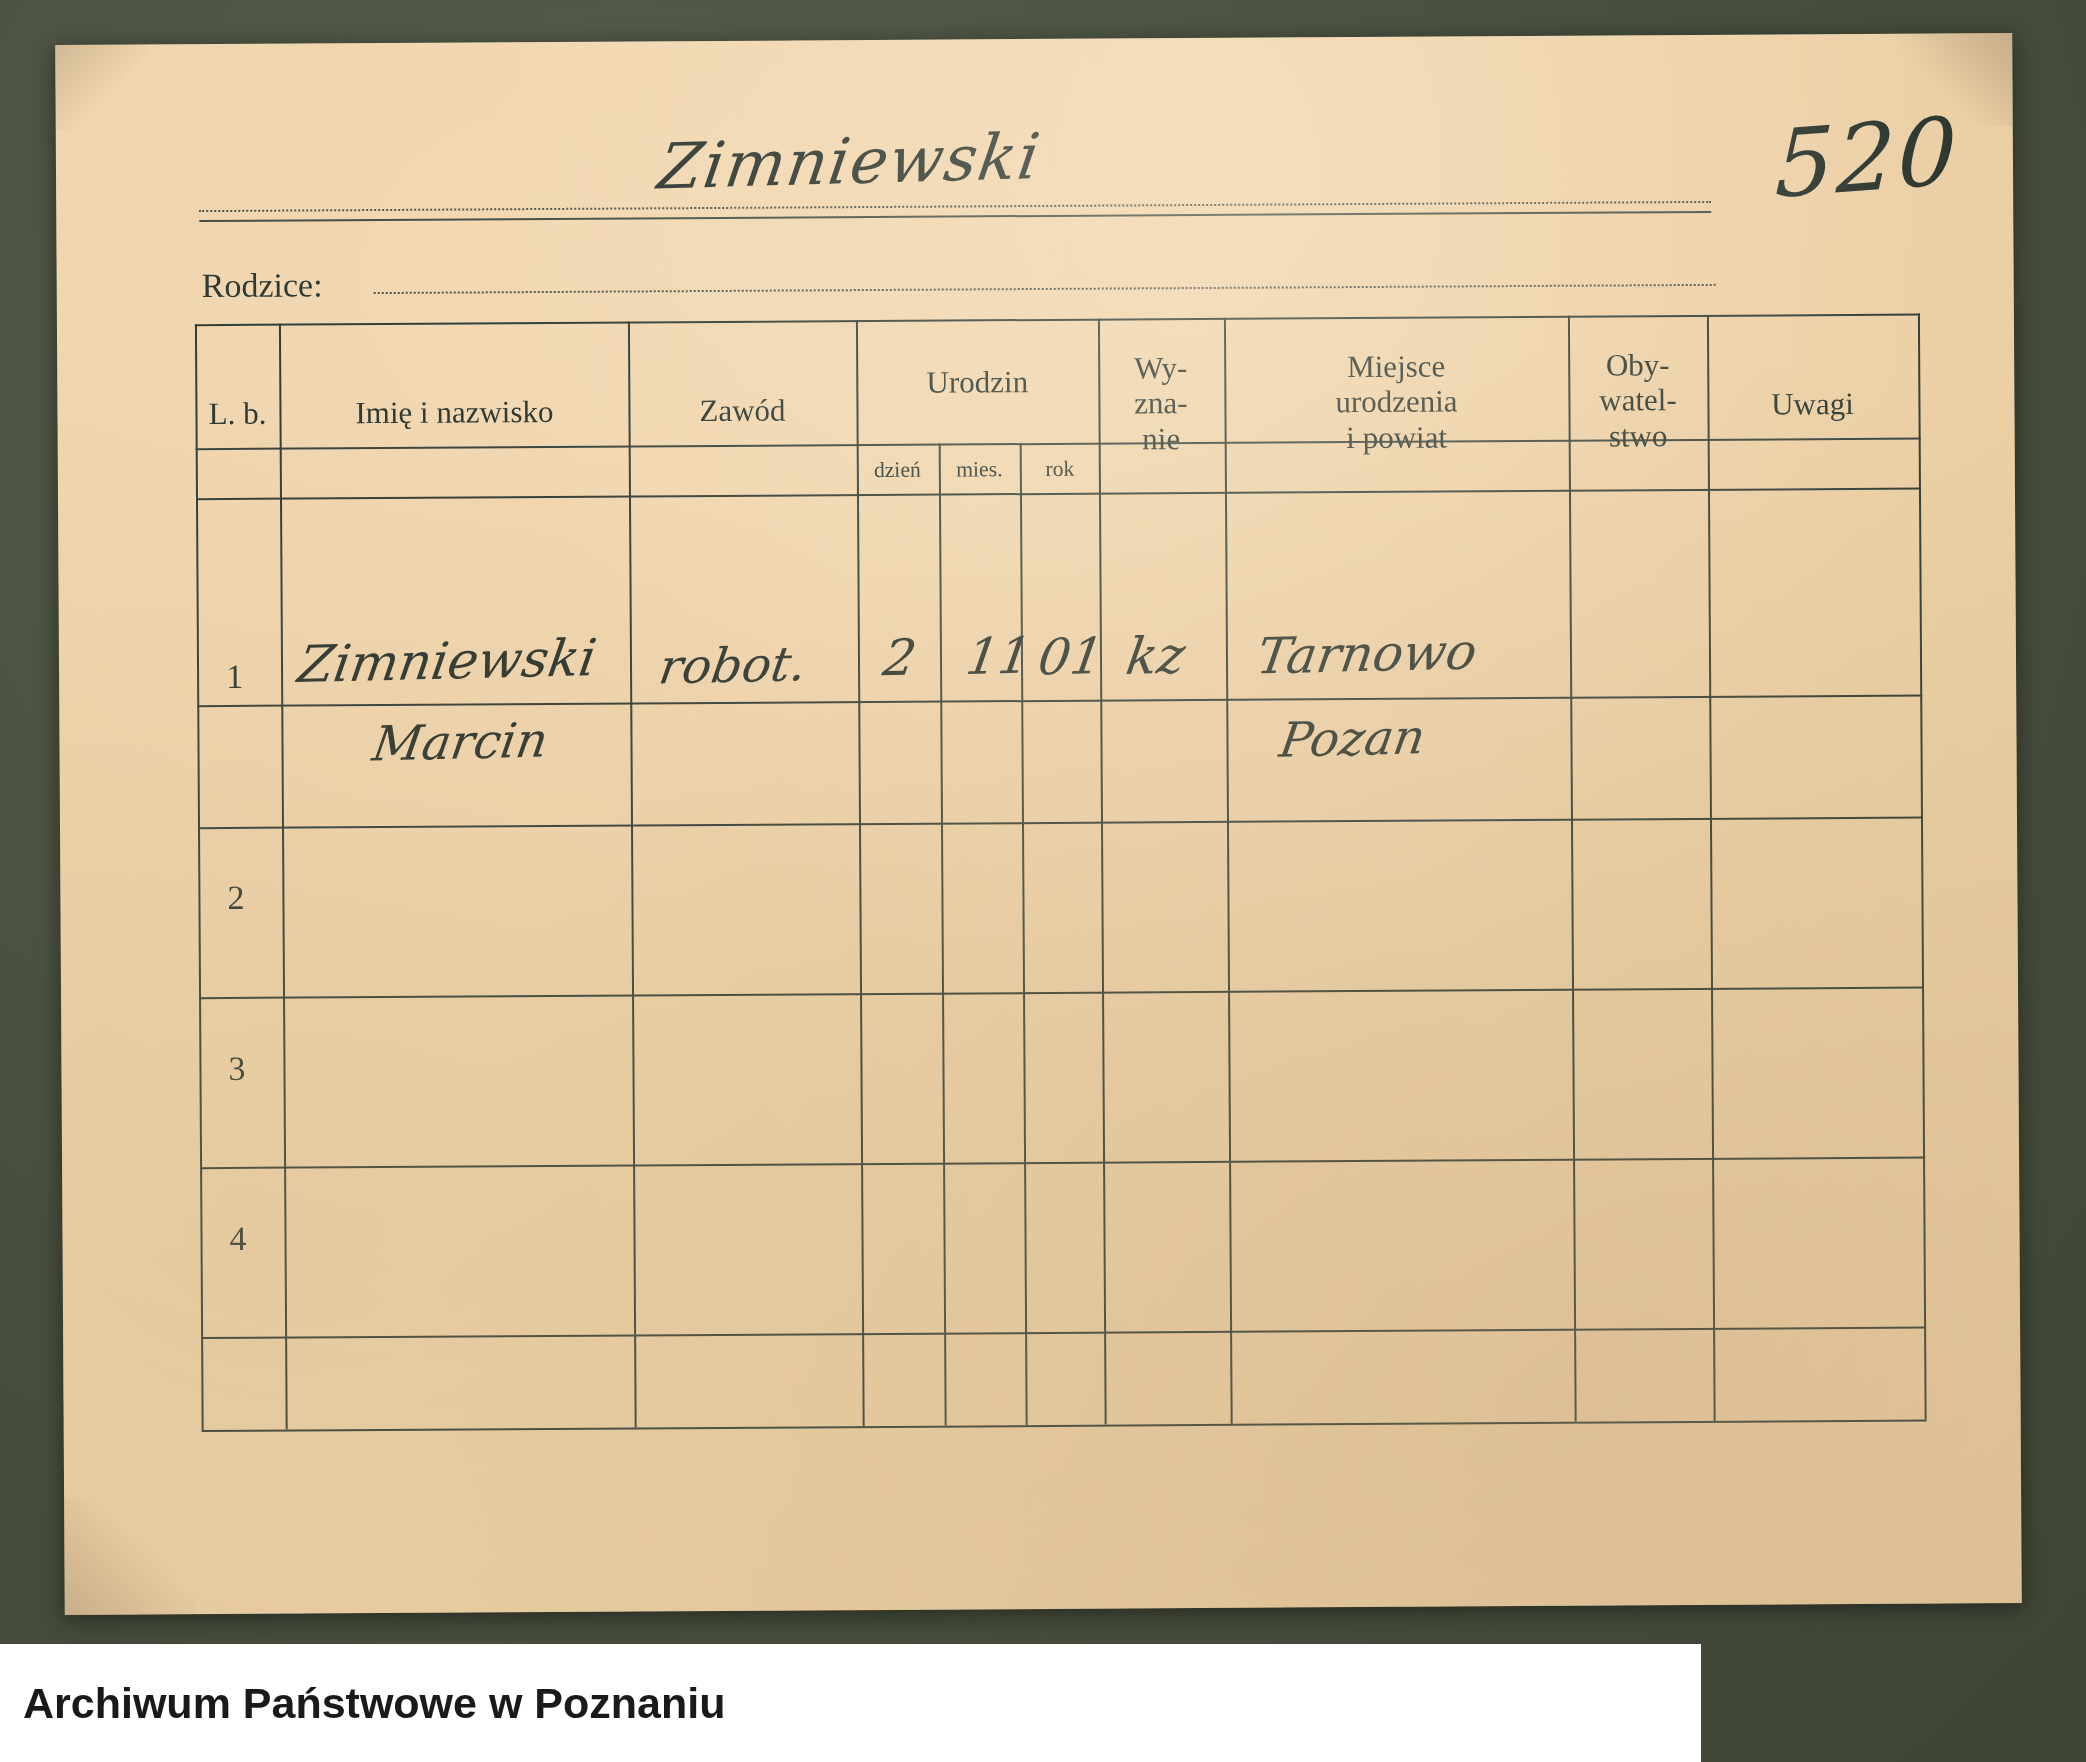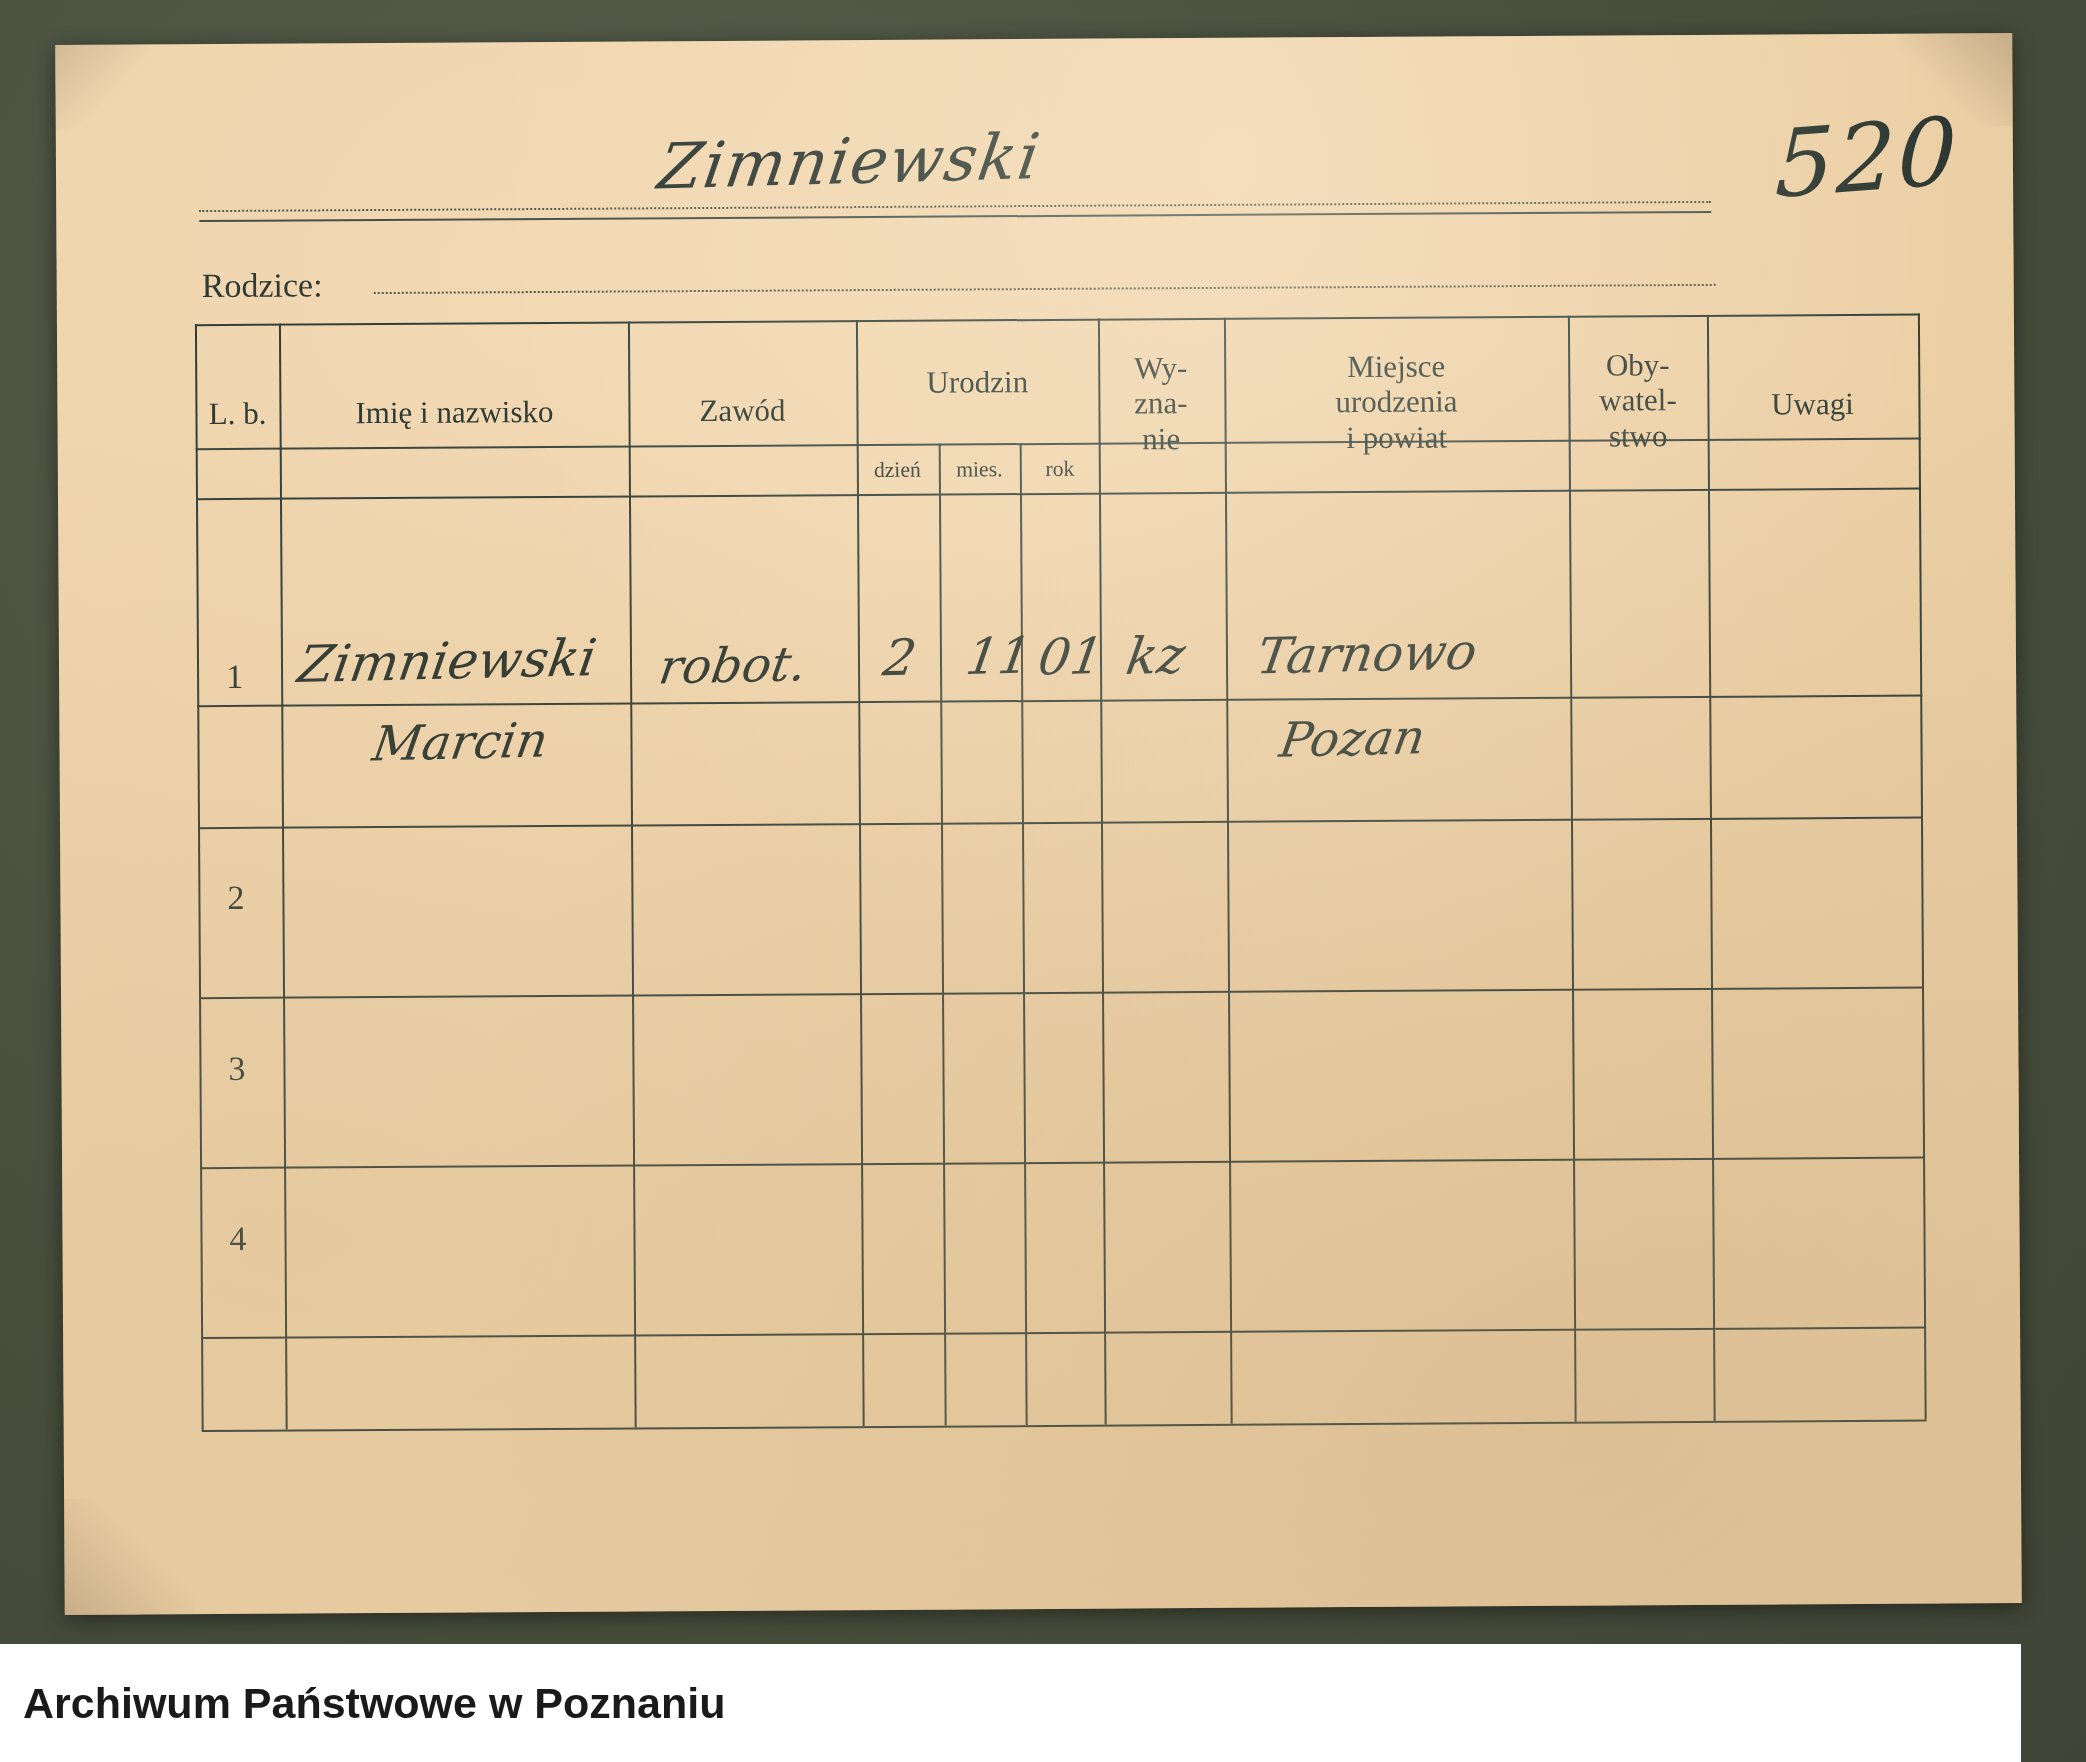--- a/index.html
+++ b/index.html
@@ -186,21 +186,21 @@
     color: #2b3630;
     white-space: nowrap;
     transform: skewX(-10deg) rotate(-1deg);
   }
 
   
   .caption-bar {
     position: absolute;
     left: 0;
     bottom: 0;
-    width: 2021px;
+    width: 1701px;
     height: 118px;
     background: #ffffff;
     display: flex;
     align-items: center;
   }
   .caption-text {
     margin-left: 23px;
     font-size: 43px;
     font-weight: bold;
     color: #1a1a1a;

